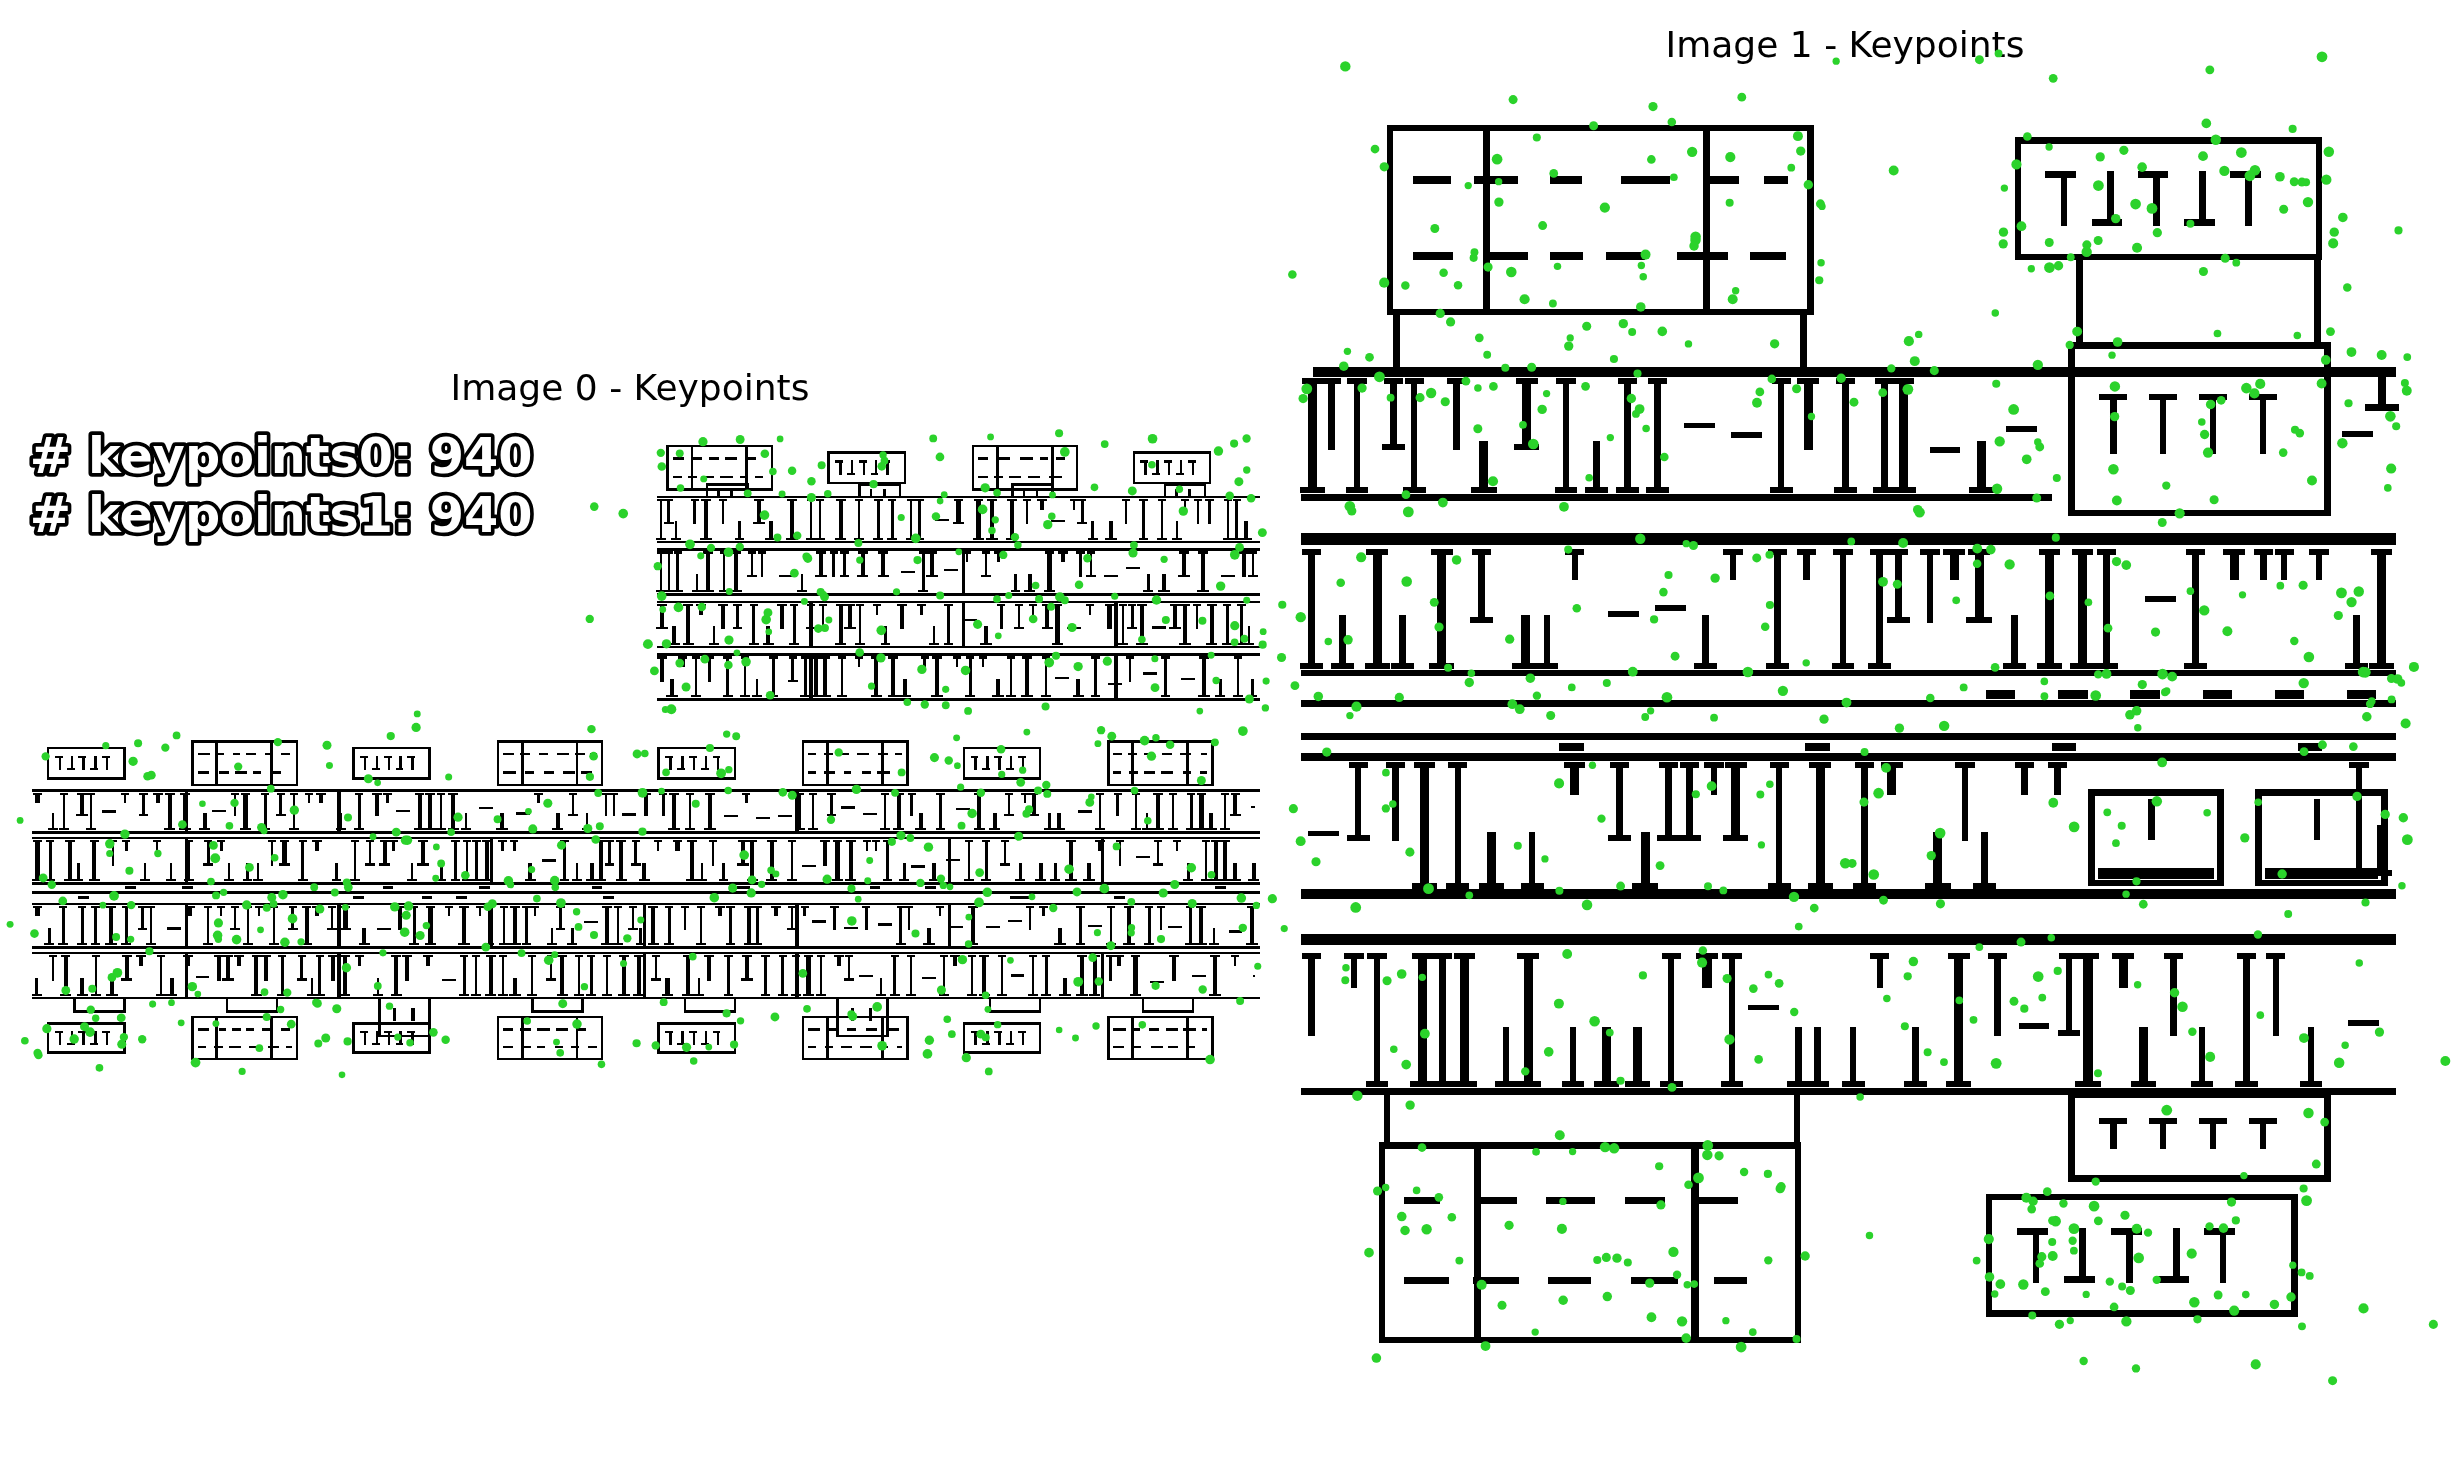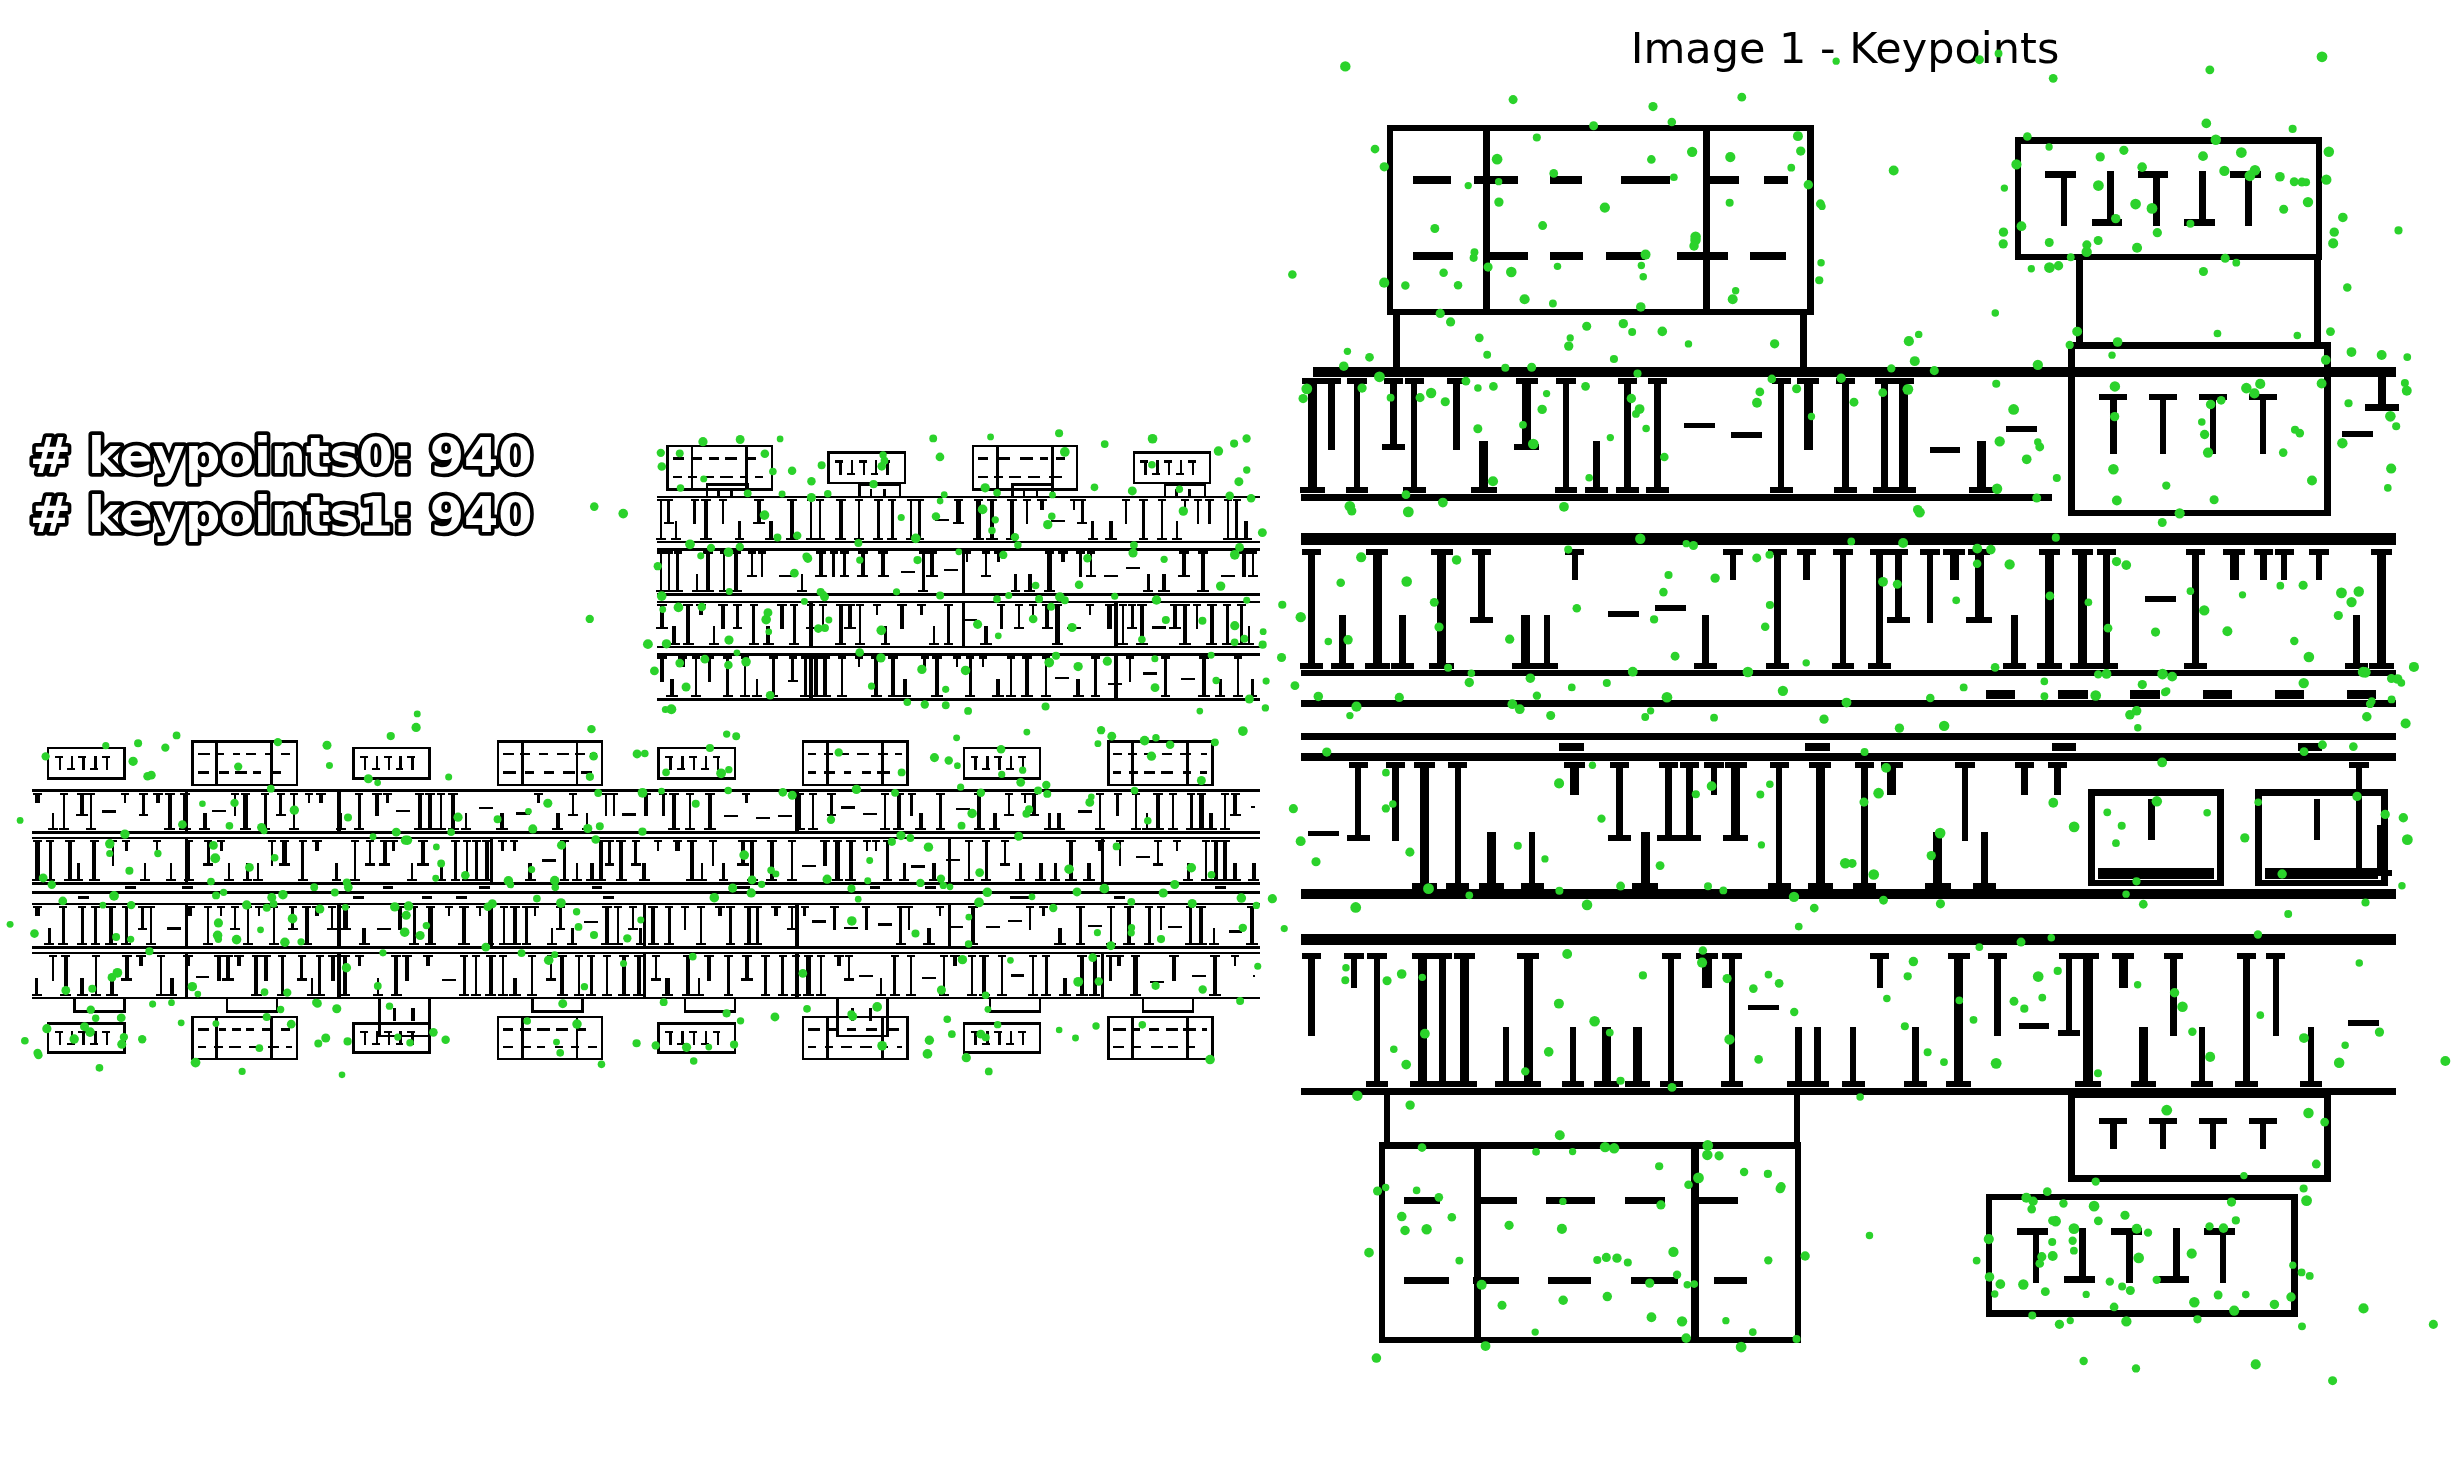--- a/index.html
+++ b/index.html
@@ -1,27 +1,28 @@
 <!DOCTYPE html>
 <html style="font-size:13px"><head>
 <meta charset="utf-8">
 <style>
   html,body{margin:0;padding:0;background:#ffffff;}
   #figure-root{position:relative;width:2462px;height:1477px;background:#ffffff;overflow:hidden;
     font-family:"DejaVu Sans","Liberation Sans",sans-serif;}
-  .panel-title{position:absolute;transform:translateX(-50%);font-size:43px;line-height:1.1;
+  .panel-title{position:absolute;transform:translateX(-50%);font-size:36px;line-height:1.1;
     color:#000;white-space:nowrap;font-family:"DejaVu Sans","Liberation Sans",sans-serif;}
   #fig-svg{position:absolute;left:0;top:0;}
   text.ann{font-family:"DejaVu Sans","Liberation Sans",sans-serif;font-weight:bold;font-size:60px;
     fill:#ffffff;stroke:#000000;stroke-width:9px;paint-order:stroke;stroke-linejoin:round;}
 </style>
 </head>
 <body>
 
 <div id="figure-root">
+  <div class="panel-title" style="left:630px;top:368px">Image 0 - Keypoints</div>
   <div class="panel-title" style="left:1845px;top:24.6px">Image 1 - Keypoints</div>
 
   <svg id="fig-svg" width="2462" height="1477" viewBox="0 0 3000 1800">
     <g id="drawing0" shape-rendering="crispEdges" fill="#000000">
         <rect x="812.0" y="542.0" width="130.0" height="3.0"></rect>
         <rect x="812.0" y="595.0" width="130.0" height="3.0"></rect>
         <rect x="812.0" y="545.0" width="3.0" height="50.0"></rect>
         <rect x="939.0" y="545.0" width="3.0" height="50.0"></rect>
         <rect x="841.3" y="542.0" width="3.5" height="56.0"></rect>
         <rect x="908.2" y="542.0" width="3.5" height="56.0"></rect>

